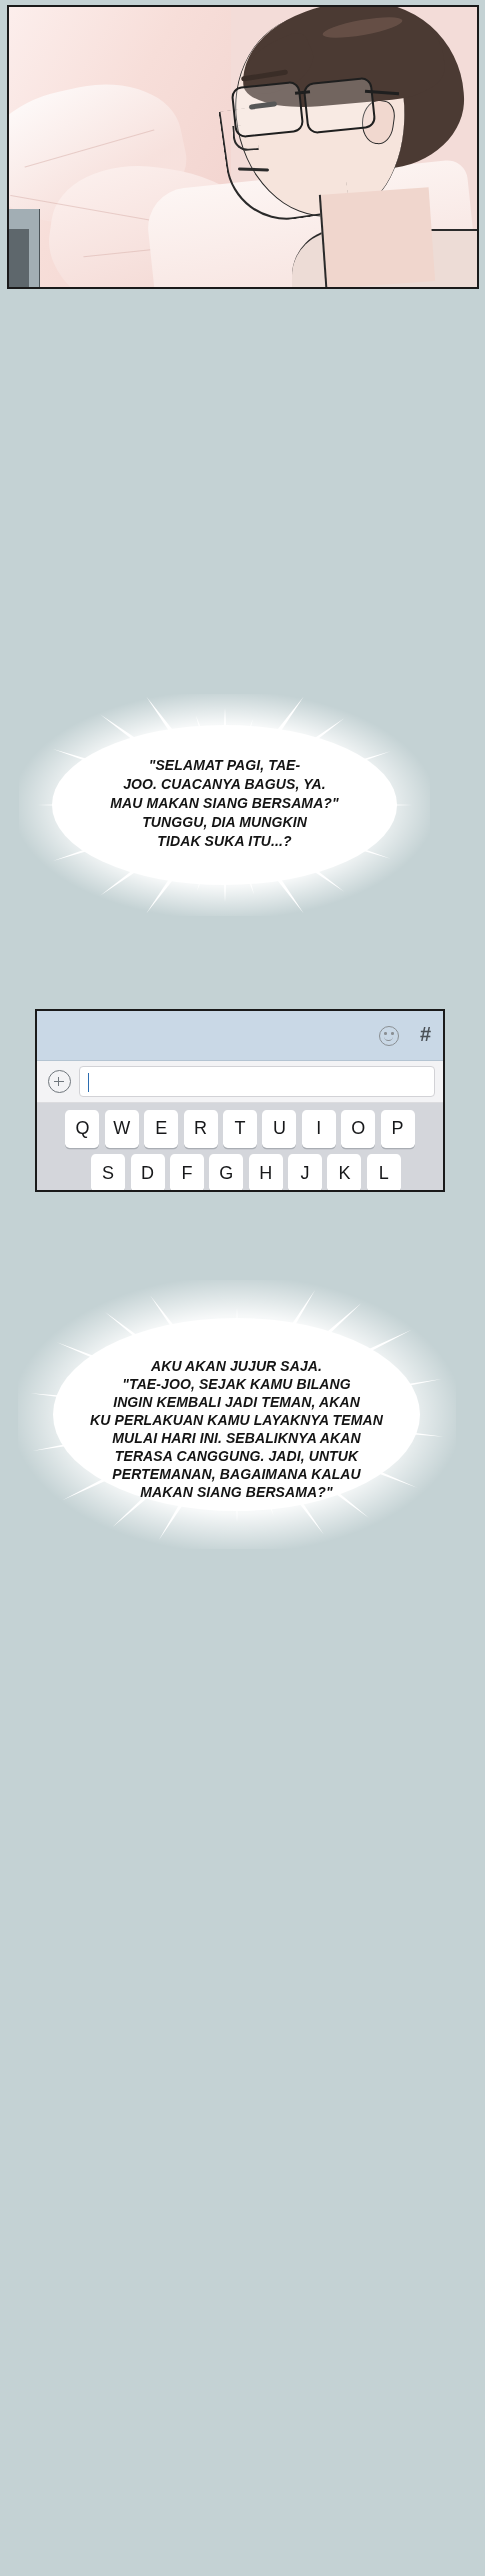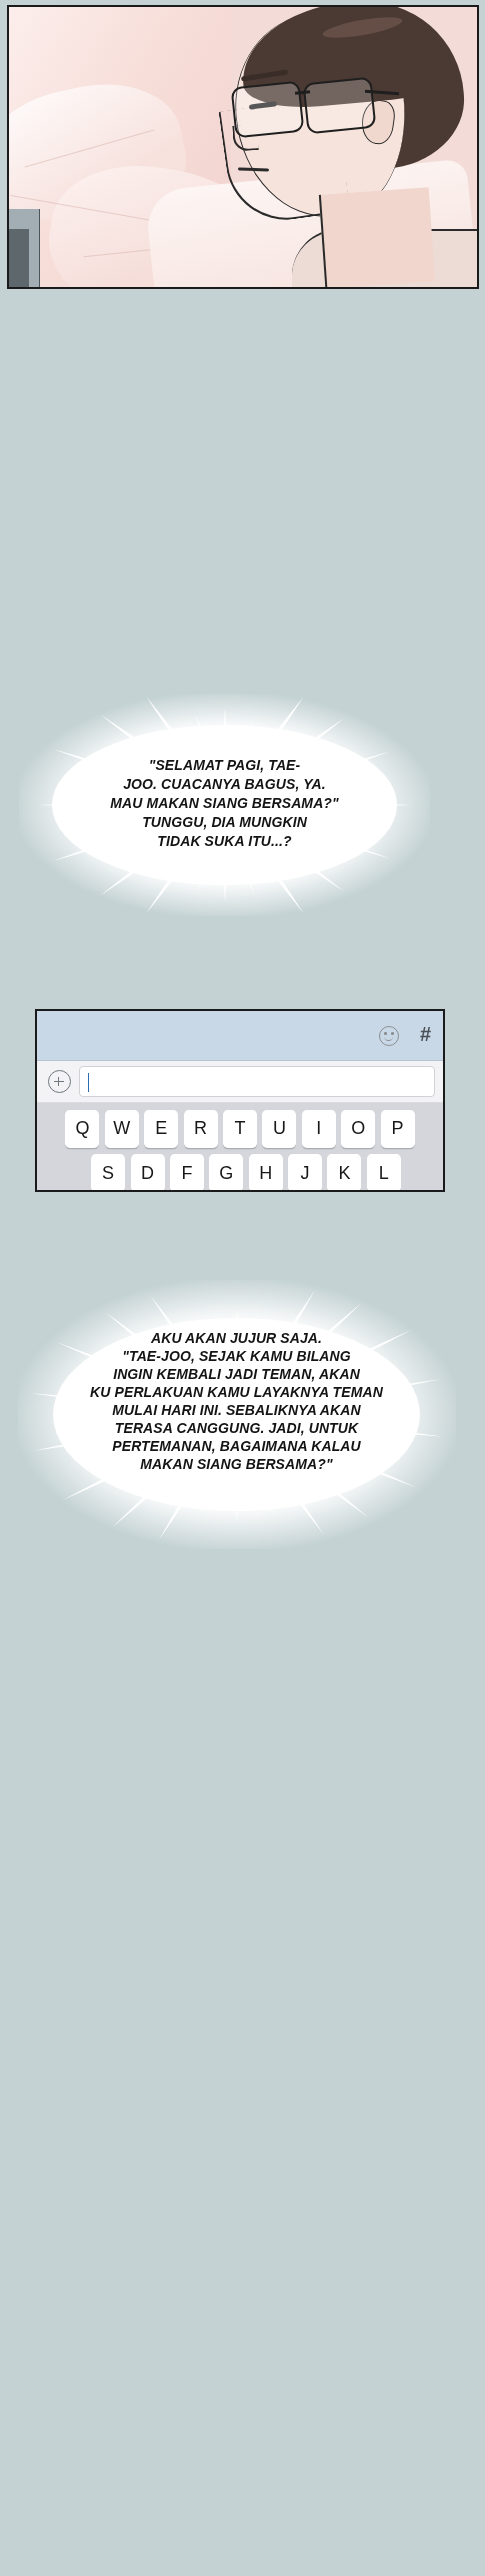--- a/index.html
+++ b/index.html
@@ -360,21 +360,21 @@
   }
 
   
   #bubble-message {
     left: 17.5px;
     top: 1280px;
     width: 438px;
     height: 269px;
   }
   #bubble-message .burst-text {
-    top: 49px;
+    top: 77px;
     font-size: 14px;
     line-height: 18px;
   }
 
   
   .panel-keyboard {
     position: absolute;
     left: 35px;
     top: 1009px;
     width: 410px;

